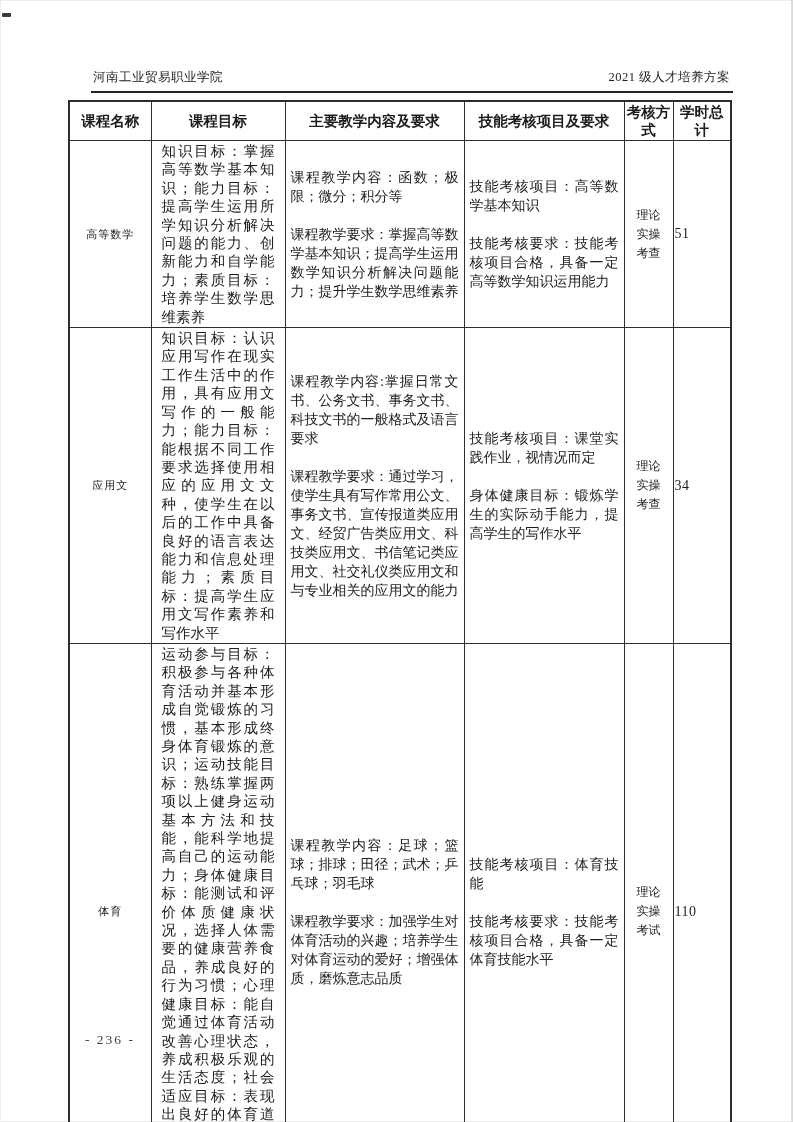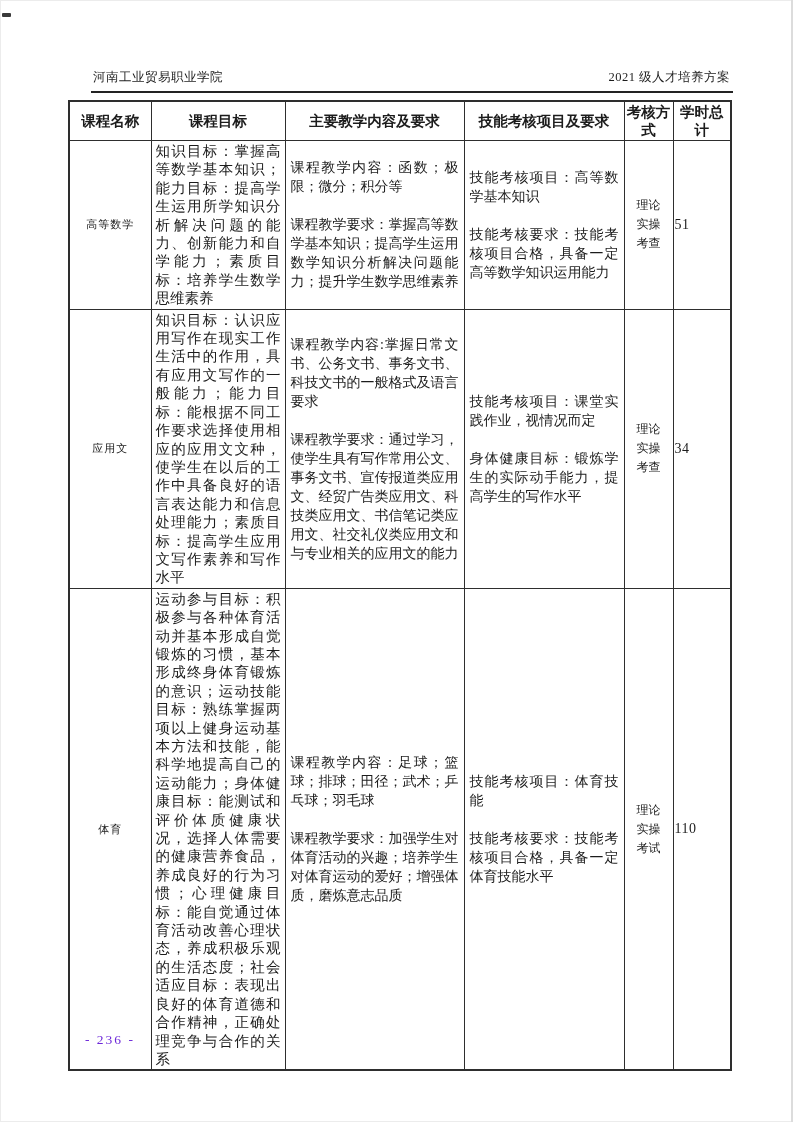--- a/index.html
+++ b/index.html
@@ -51,38 +51,38 @@
     text-align:center;line-height:18px;
     padding:0 2px;height:38px;
   }
   tr.r1{height:164px;}
   tr.r2{height:251px;}
   tr.r3{height:455px;}
   td.name{
     text-align:center;font-size:11px;letter-spacing:1px;
   }
   td.obj{
-    padding:1px 4px;font-size:14.5px;line-height:18.4px;
+    padding:1px 10px;font-size:14.5px;line-height:18.4px;
     text-align:justify;word-break:break-all;
   }
   td.content, td.assess{
     padding:2px 5px;font-size:14px;line-height:19px;
     text-align:justify;word-break:break-all;
   }
   td p{margin:0;}
   td p + p{margin-top:19px;}
   td.method{
     text-align:center;font-size:12px;line-height:19px;padding:14px 2px;
   }
   td.hours{
     text-align:left;font-size:14px;letter-spacing:.5px;
   }
   .footer{
     position:absolute;left:85px;top:1032px;
-    font-size:13.5px;letter-spacing:2px;color:#6d28d9;
+    font-size:13.5px;letter-spacing:2px;color:#404040;
   }
 </style>
 </head>
 <body>
 
 <div class="page">
   <div class="scan-mark"></div>
   <div class="edge-right"></div>
 
   <div class="hdr-left">河南工业贸易职业学院</div>

